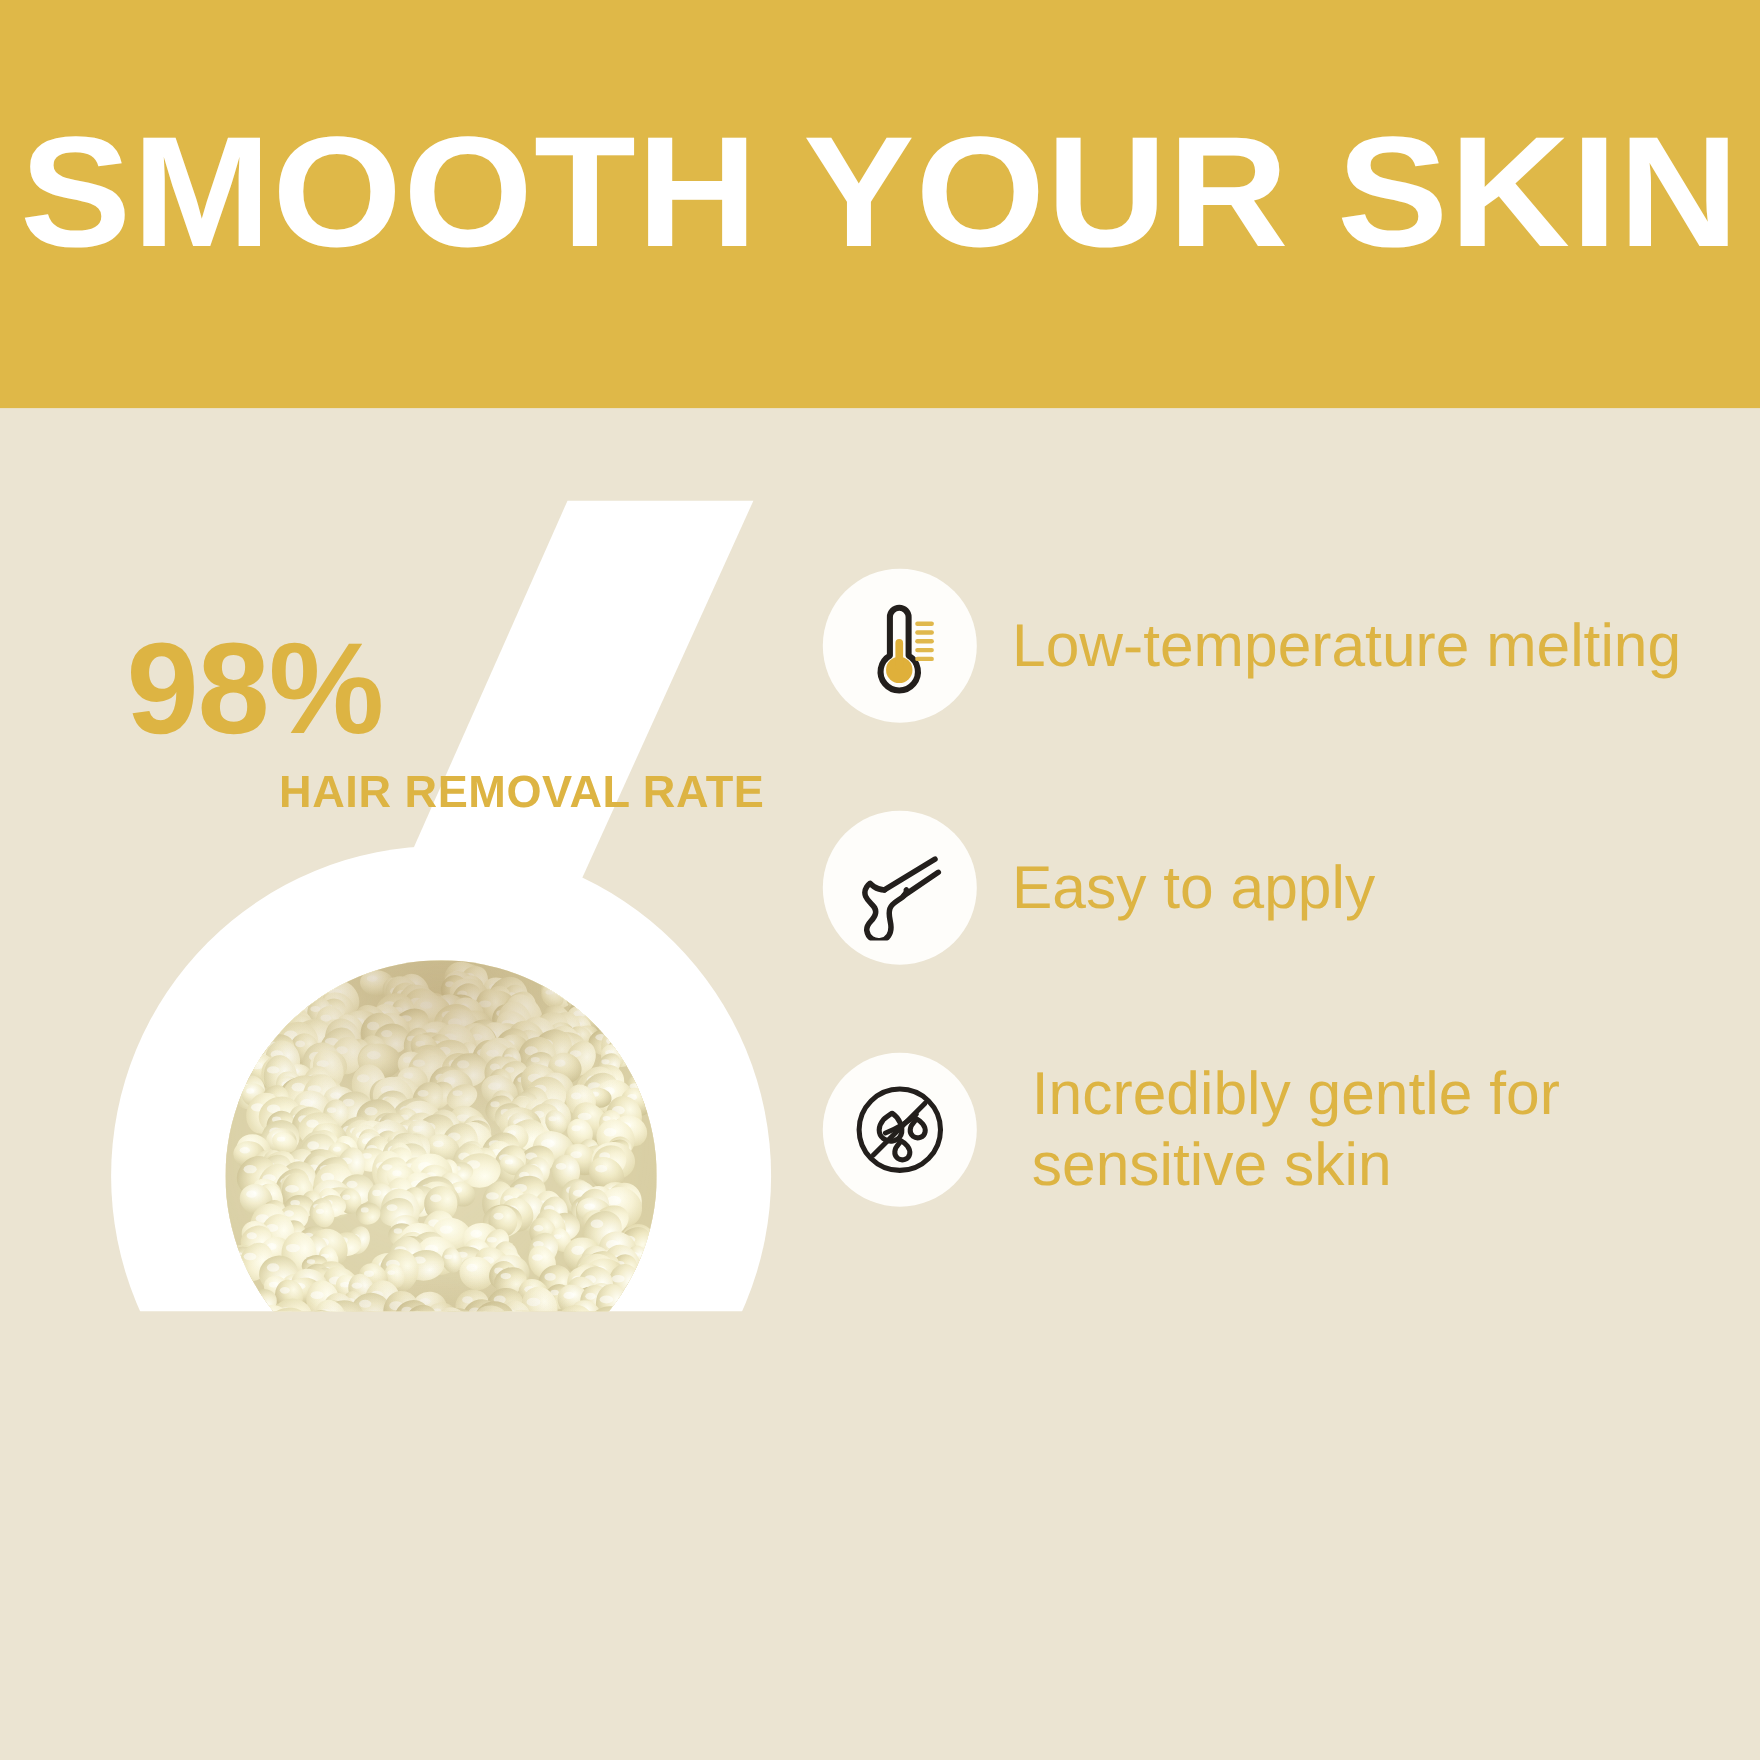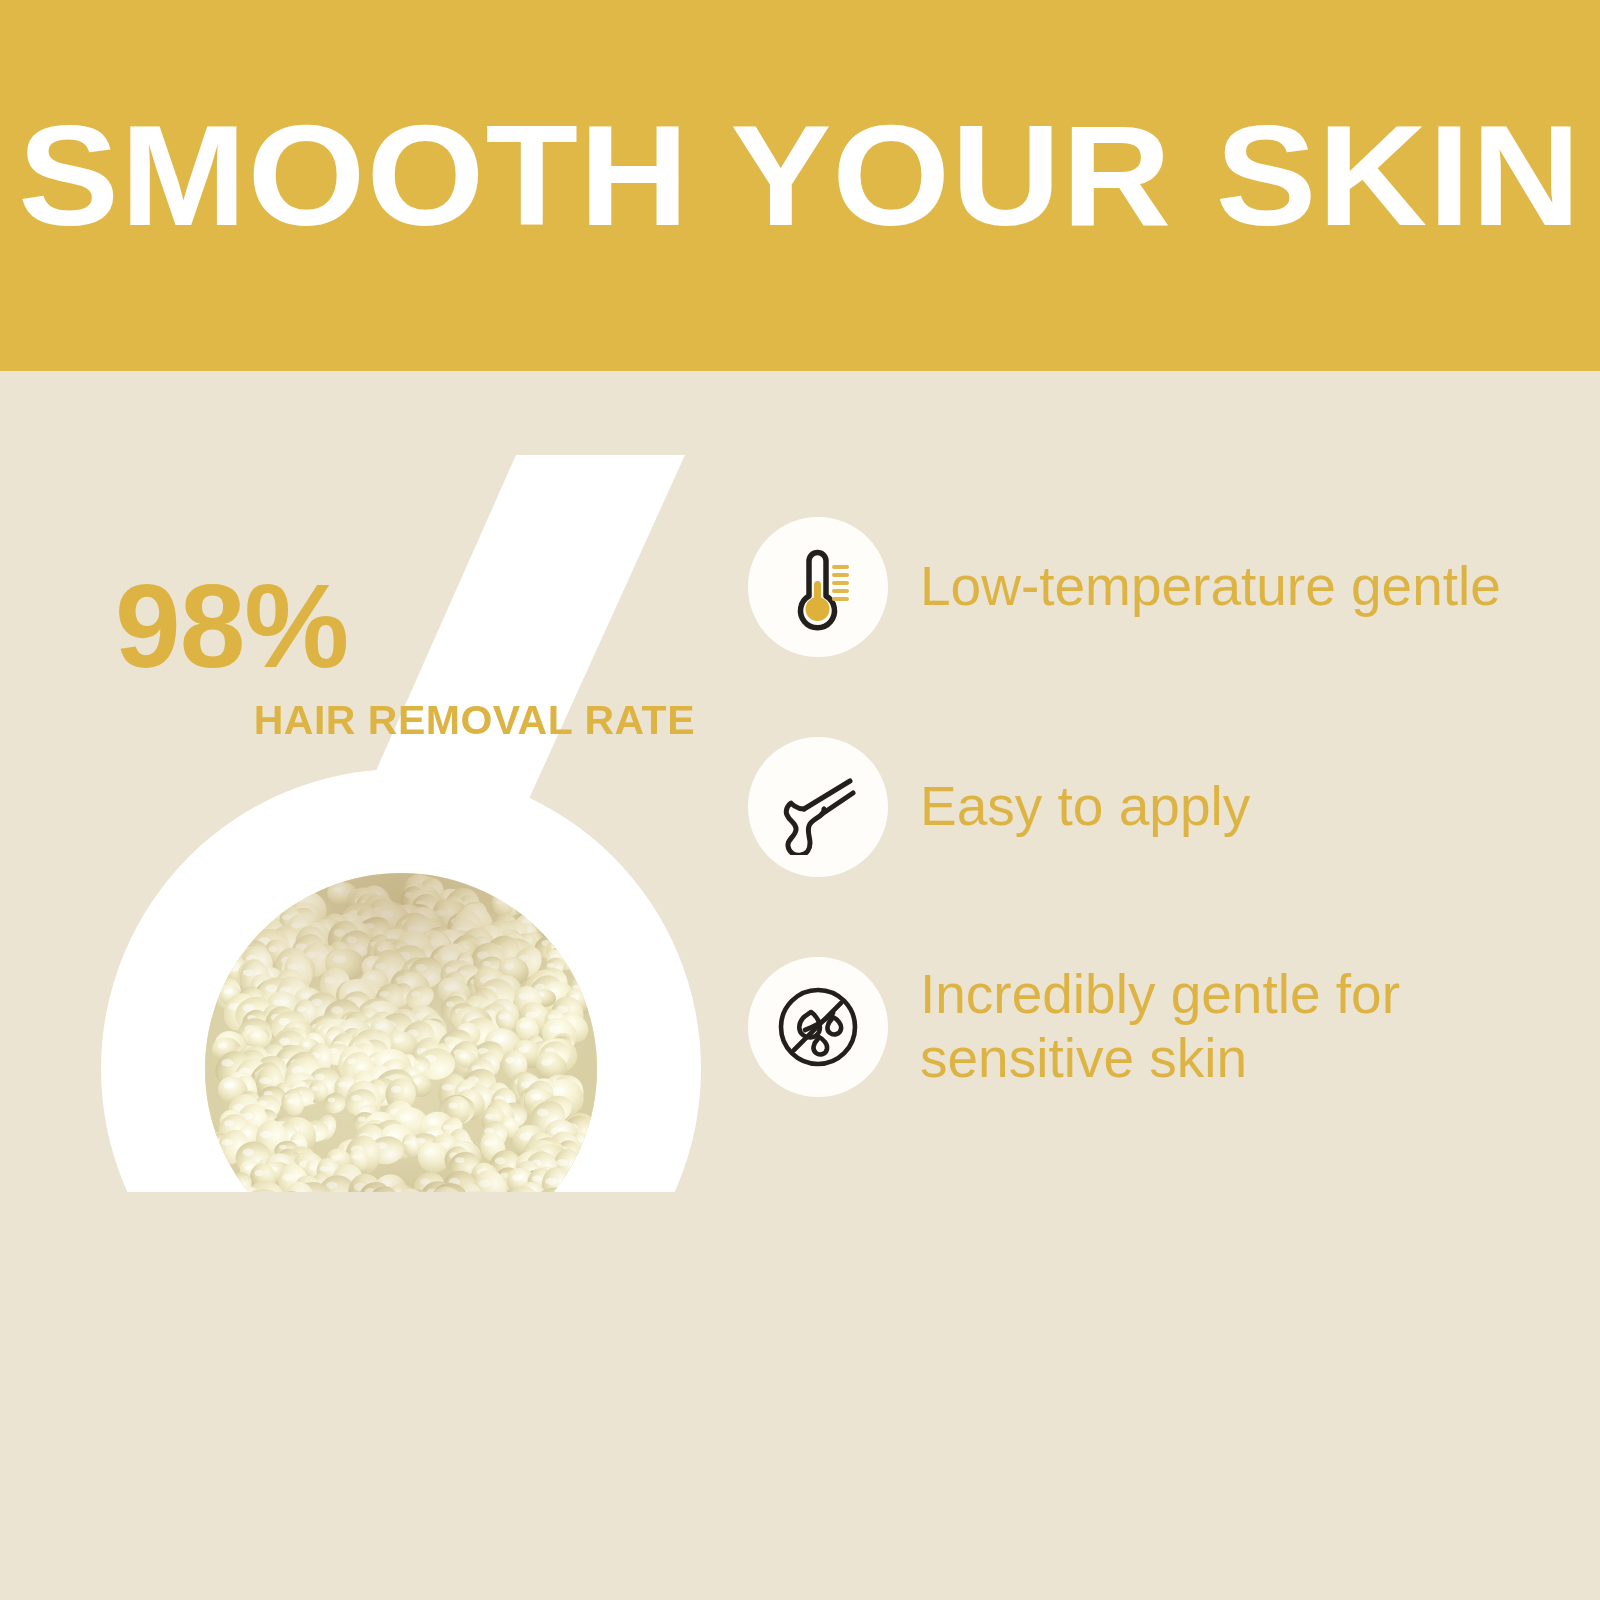--- a/index.html
+++ b/index.html
@@ -86,21 +86,21 @@
   .features{
     position:absolute;left:748px;top:496px;width:800px;
   }
   .feature-row{
     position:relative;
     display:flex;
     align-items:center;
     height:182px;
     margin-bottom:38px;
   }
-  .feature-row:last-child{margin-bottom:0;}
+  .feature-row:last-child{margin-bottom:0;gap:18px;}
   .icon-circle{
     position:relative;
     flex:0 0 auto;
     width:140px;height:140px;
     border-radius:50%;
     background:#FEFDFA;
     display:flex;align-items:center;justify-content:center;
     margin-right:32px;
   }
   .icon-circle svg{display:block;}
@@ -1414,21 +1414,21 @@
           <rect x="44" y="42" width="7" height="28" rx="3.5" fill="#DFB03A"></rect>
           <g stroke="#E0B84C" stroke-width="4" stroke-linecap="round">
             <line x1="64" y1="28" x2="77" y2="28"></line>
             <line x1="64" y1="36" x2="77" y2="36"></line>
             <line x1="64" y1="44" x2="77" y2="44"></line>
             <line x1="64" y1="52" x2="77" y2="52"></line>
             <line x1="64" y1="60" x2="77" y2="60"></line>
           </g>
         </svg>
       </div>
-      <div class="feature-text">Low-temperature gentle</div>
+      <div class="feature-text">Low-temperature melting</div>
     </div>
 
     <div class="feature-row">
       <div class="icon-circle">
         <svg width="96" height="96" viewBox="0 0 96 96" fill="none" stroke="#231F1C" stroke-width="5" stroke-linecap="round" stroke-linejoin="round">
           <path d="M80 22 34 50"></path>
           <path d="M83 34 52 55"></path>
           <path d="M34 50c-8 0-13-6-13-6s-7 5-4 12 10 8 9 15-9 9-8 16 7 10 13 9 9-6 9-12-3-11-1-17 10-8 13-12 2-5 2-5"></path>
         </svg>
       </div>

